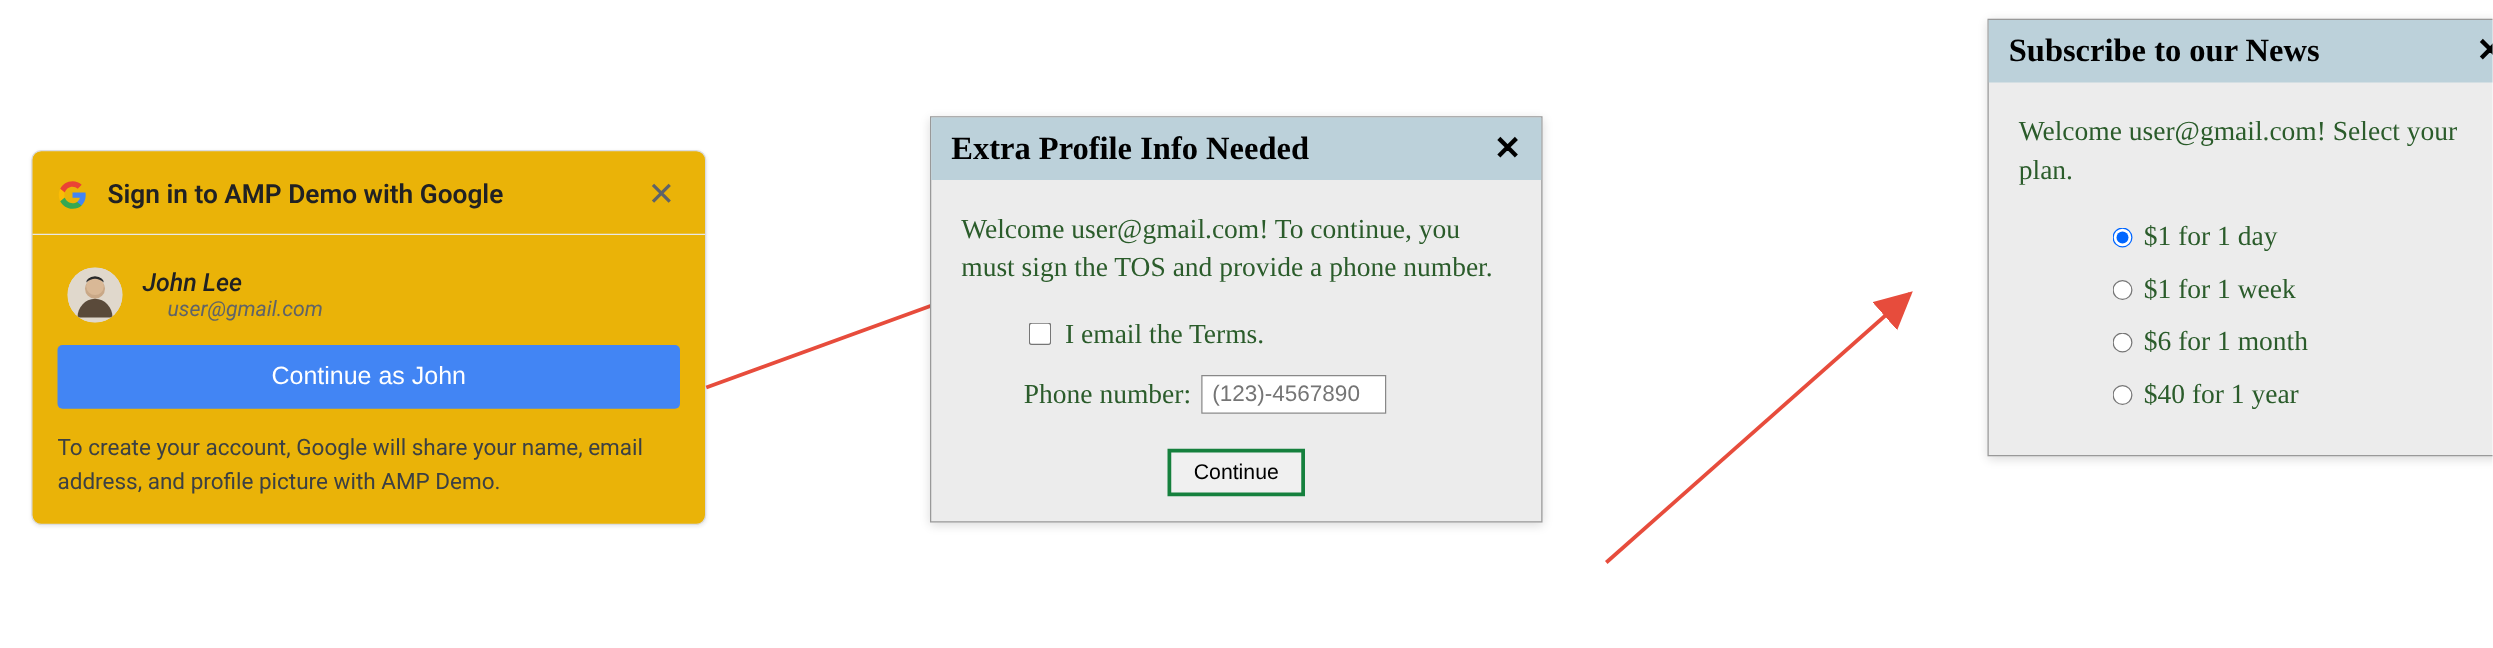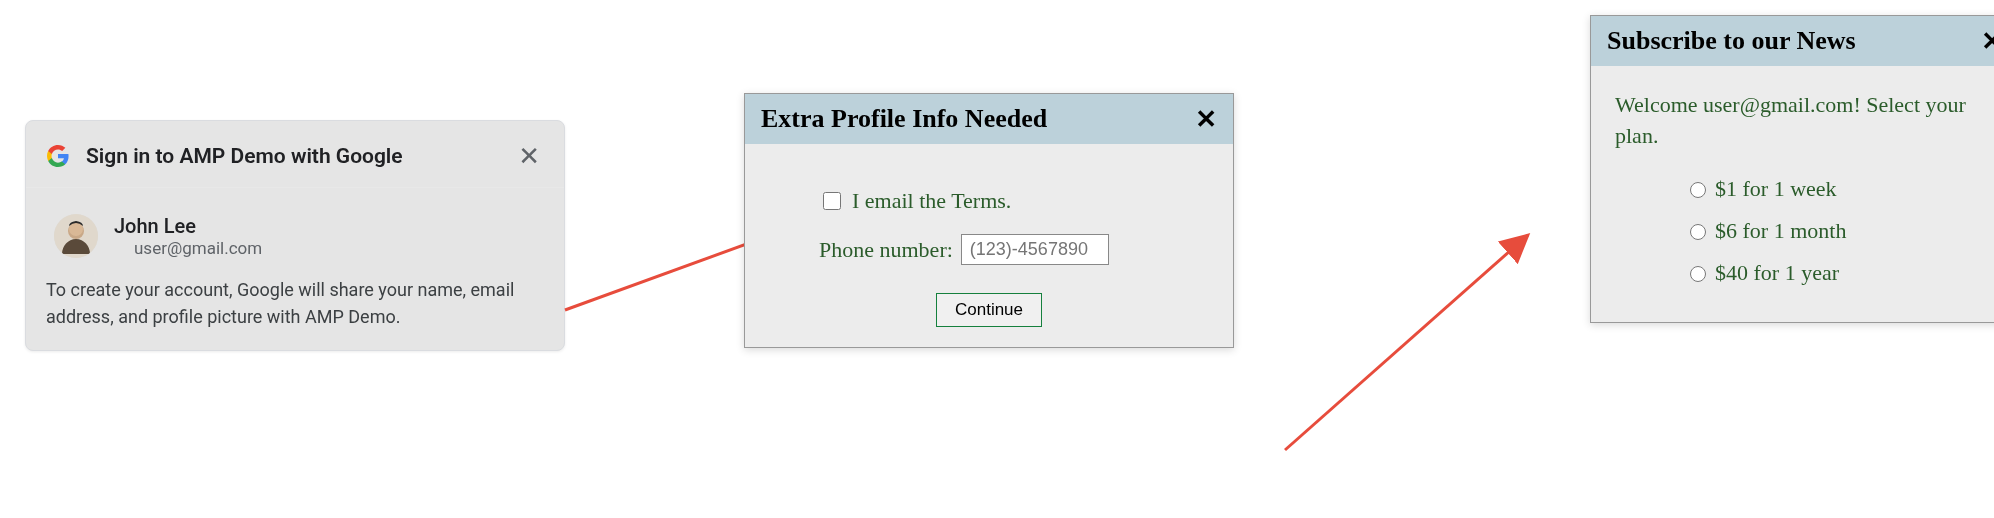--- a/index.html
+++ b/index.html
@@ -14,21 +14,21 @@
     }
     
     
     .google-card {
       position: absolute;
       left: 25px;
       top: 120px;
       width: 540px;
       border: 1px solid #dadce0;
       border-radius: 8px;
-      background: #e5e5e5;
+      background: #eab308;
       box-shadow: 0 1px 3px rgba(0,0,0,0.08);
     }
     .google-header {
       display: flex;
       align-items: center;
       padding: 18px 20px 14px 20px;
       border-bottom: 1px solid #e8e8e8;
     }
     .google-logo {
       width: 24px;
@@ -49,20 +49,21 @@
       padding: 4px;
       line-height: 1;
     }
     .google-body {
       padding: 16px 20px 20px 20px;
     }
     .user-row {
       display: flex;
       align-items: flex-start;
       padding: 10px 8px 18px 8px;
+      font-style: italic;
     }
     .avatar {
       width: 44px;
       height: 44px;
       border-radius: 50%;
       background: #ddd;
       margin-right: 16px;
       overflow: hidden;
       flex-shrink: 0;
     }
@@ -156,21 +157,21 @@
       padding: 4px 8px;
       width: 148px;
       border: 1px solid #888;
       background: #fff;
     }
     .dialog-btn {
       font-family: Arial, sans-serif;
       font-size: 17px;
       padding: 6px 18px;
       background: #f0f0f0;
-      border: 1px solid #15803d;
+      border: 3px solid #15803d;
       cursor: pointer;
     }
     .btn-row {
       text-align: center;
       margin-top: 28px;
     }
 
     
     .subscribe-dialog {
       left: 1590px;
@@ -229,39 +230,41 @@
           <path d="M22 25 C 14 25 8 32 8 40 L 36 40 C 36 32 30 25 22 25 Z" fill="#5a4a3a"></path>
           <circle cx="22" cy="15" r="7" fill="#d9b896"></circle>
           <path d="M15 12 Q 22 6 29 12 Q 29 8 22 7 Q 15 8 15 12 Z" fill="#2a2a2a"></path>
         </svg>
       </div>
       <div>
         <div class="user-name">John Lee</div>
         <div class="user-email">user@gmail.com</div>
       </div>
     </div>
+    <button class="continue-btn">Continue as John</button>
     <div class="google-disclaimer">To create your account, Google will share your name, email address, and profile picture with AMP Demo.</div>
   </div>
 </div>
 
 <svg class="arrow" style="left:560px; top:220px; width:240px; height:100px;">
   <defs>
     <marker id="ah1" markerWidth="12" markerHeight="12" refX="9" refY="5" orient="auto">
       <path d="M0,0 L10,5 L0,10 Z" fill="#e74c3c"></path>
     </marker>
   </defs>
   <line x1="5" y1="90" x2="225" y2="10" stroke="#e74c3c" stroke-width="3" marker-end="url(#ah1)"></line>
 </svg>
 
 <div class="dialog profile-dialog">
   <div class="dialog-header">
     <span class="dialog-title">Extra Profile Info Needed</span>
     <span class="dialog-close">✕</span>
   </div>
   <div class="dialog-body">
+    <div class="dialog-welcome">Welcome user@gmail.com! To continue, you must sign the TOS and provide a phone number.</div>
     <div class="form-row">
       <input type="checkbox" style="">
       <span>I email the Terms.</span>
     </div>
     <div class="form-row">
       <span>Phone number:</span>
       <input type="text" class="phone-input" placeholder="(123)-4567890" style="">
     </div>
     <div class="btn-row">
       <button class="dialog-btn">Continue</button>
@@ -280,20 +283,24 @@
 
 <div class="dialog subscribe-dialog">
   <div class="dialog-header">
     <span class="dialog-title">Subscribe to our News</span>
     <span class="dialog-close">✕</span>
   </div>
   <div class="dialog-body">
     <div class="dialog-welcome">Welcome user@gmail.com! Select your plan.</div>
     <div class="plan-list">
       <div class="plan-row">
+        <input type="radio" name="plan" checked="" style="">
+        <span>$1 for 1 day</span>
+      </div>
+      <div class="plan-row">
         <input type="radio" name="plan" style="">
         <span>$1 for 1 week</span>
       </div>
       <div class="plan-row">
         <input type="radio" name="plan" style="">
         <span>$6 for 1 month</span>
       </div>
       <div class="plan-row">
         <input type="radio" name="plan" style="">
         <span>$40 for 1 year</span>

